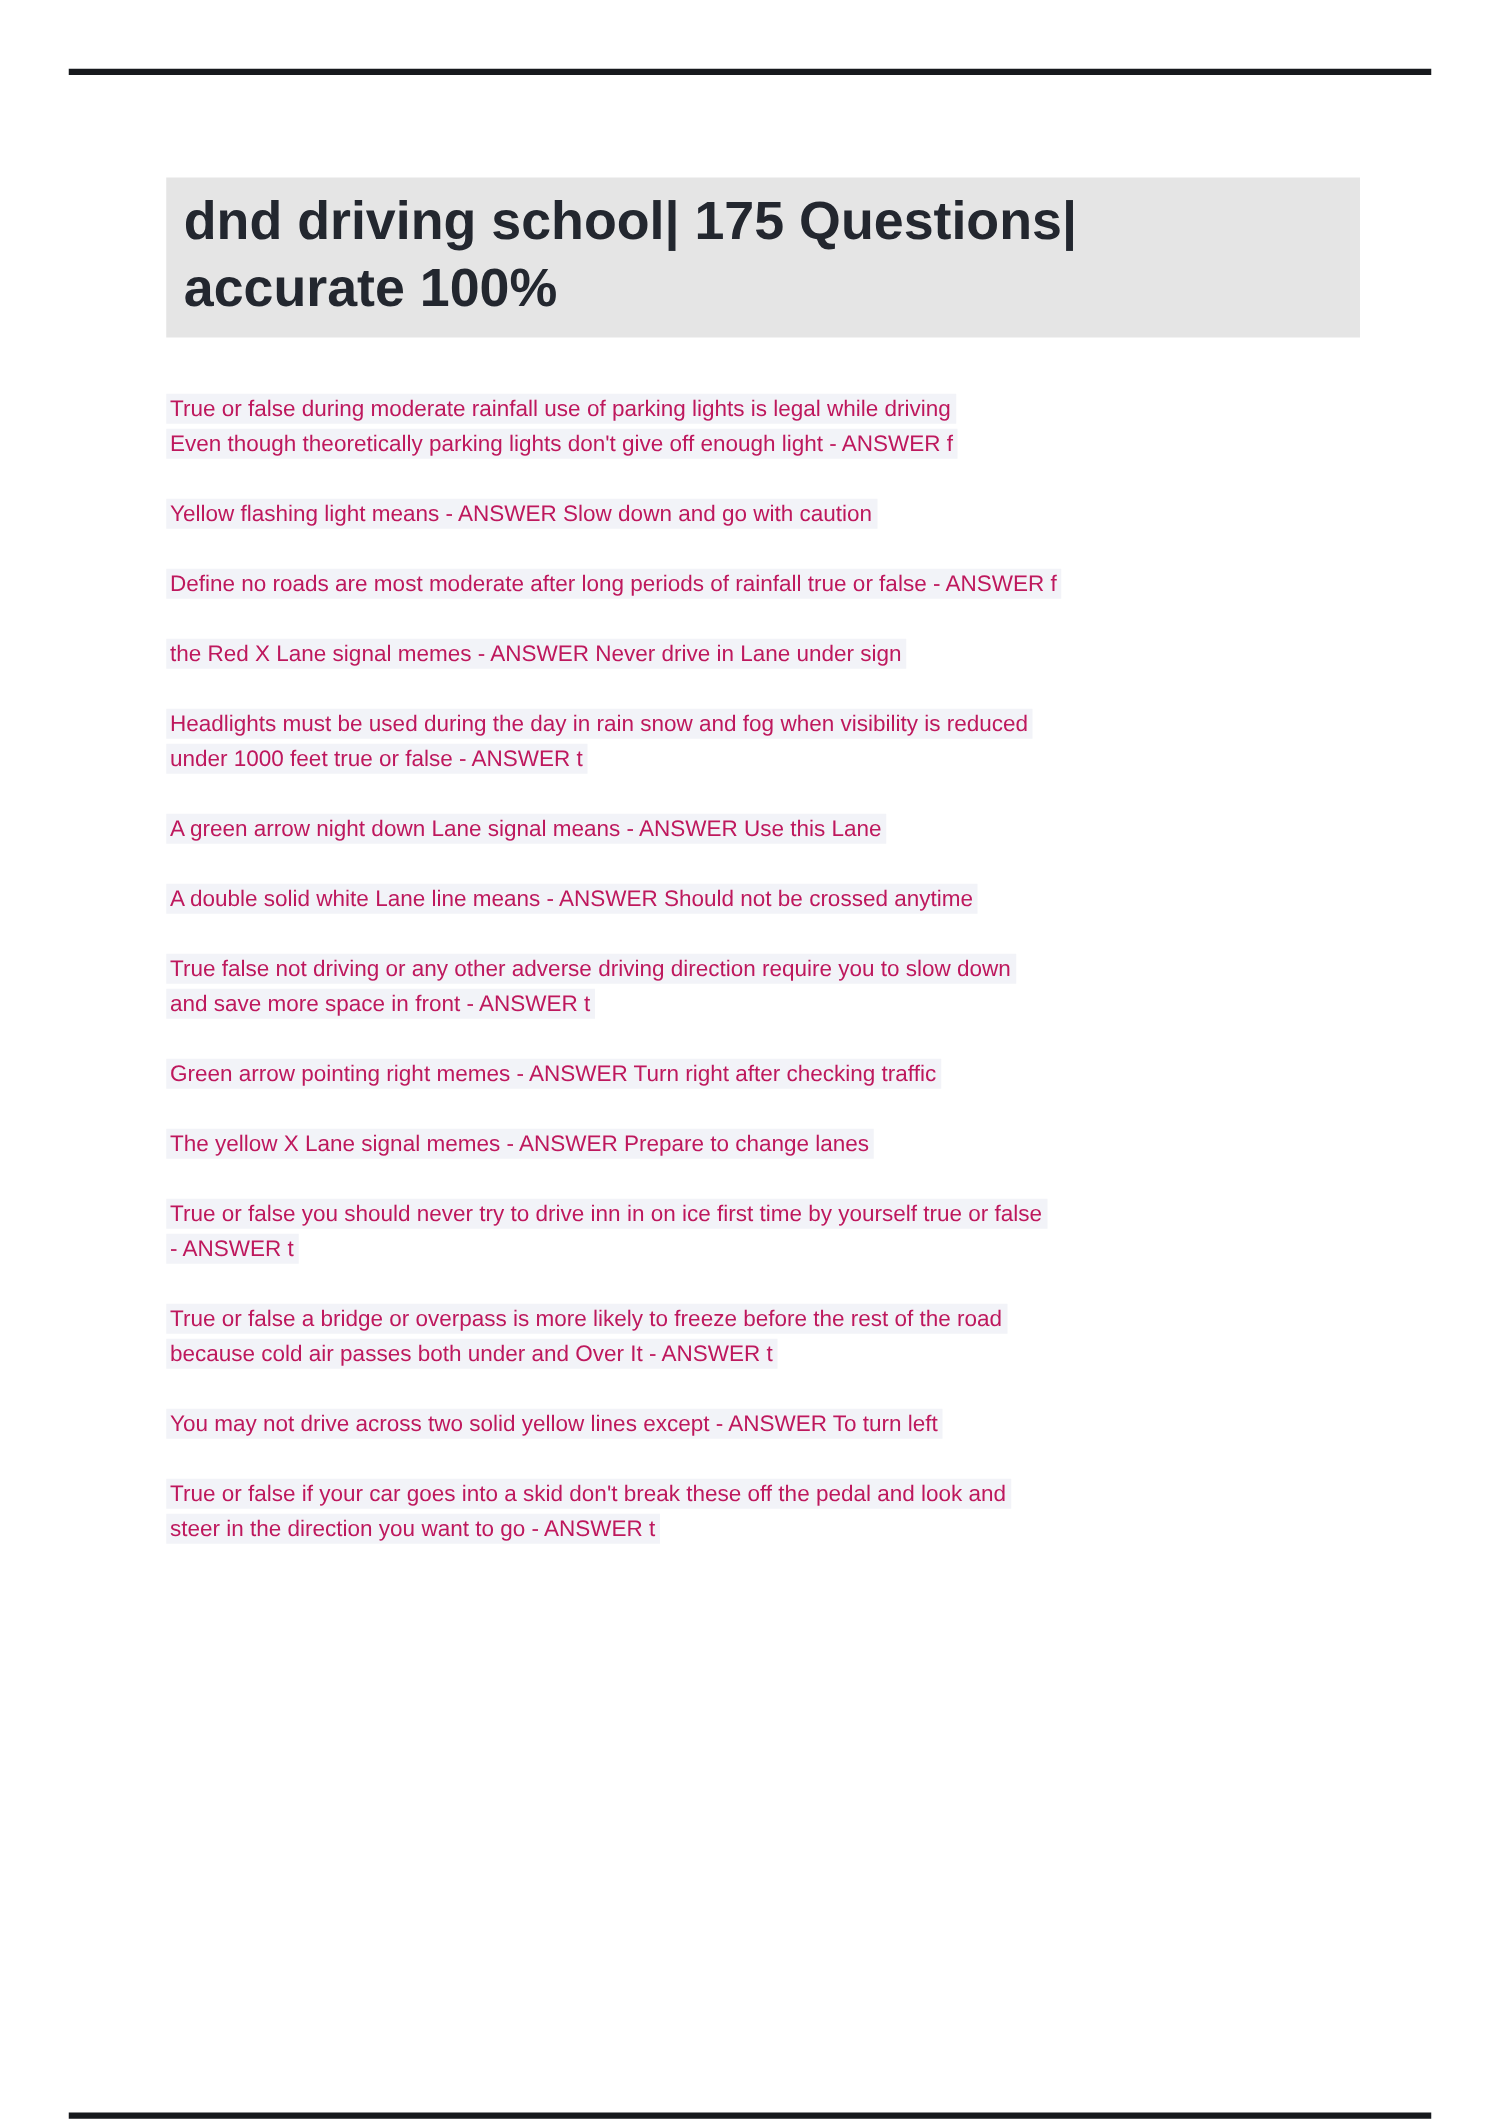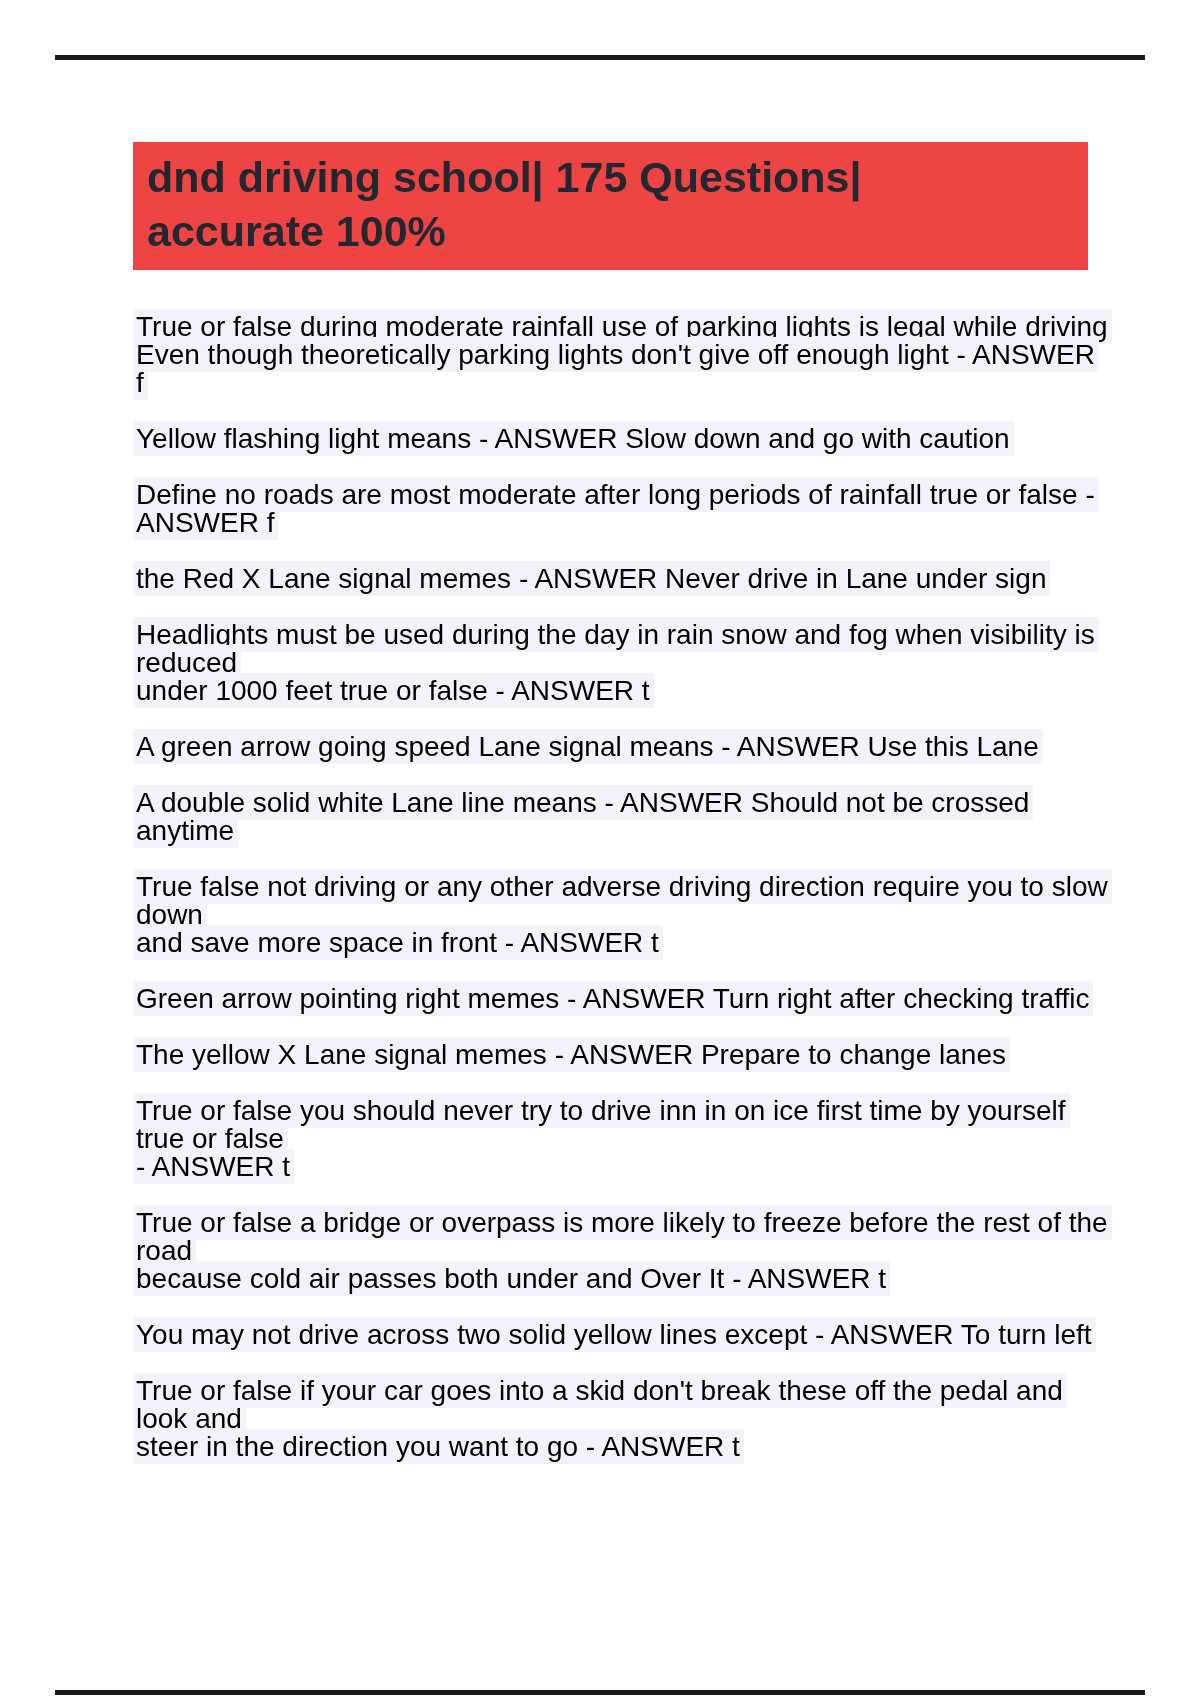--- a/index.html
+++ b/index.html
@@ -17,34 +17,34 @@
   }
   .page-rule.top { top: 55px; }
   .page-rule.bottom { top: 1690px; }
   .doc {
     position: absolute;
     left: 133px; top: 142px;
     width: 980px;
   }
   .doc-title {
     width: 955px;
-    background: #ef4444;
+    background: #e5e5e5;
     color: #23272f;
     font-size: 43px;
     line-height: 54px;
     font-weight: bold;
     padding: 8px 12px 12px 14px;
     white-space: pre-line;
     letter-spacing: 0px;
   }
   .content { margin-top: 43px; }
   .qa {
-    font-size: 28px;
+    font-size: 18px;
     line-height: 28px;
-    color: #000000;
+    color: #be185d;
     margin: 0 0 28px 0;
   }
   .qa .hl {
     background: #f2f3f8;
     white-space: pre-line;
     padding: 2px 4px 2px 3px;
     -webkit-box-decoration-break: clone;
     box-decoration-break: clone;
   }
 </style>
@@ -58,21 +58,21 @@
 accurate 100%</h1>
 
   <div class="content">
     <p class="qa"><span class="hl">True or false during moderate rainfall use of parking lights is legal while driving
 Even though theoretically parking lights don't give off enough light - ANSWER f</span></p>
     <p class="qa"><span class="hl">Yellow flashing light means - ANSWER Slow down and go with caution</span></p>
     <p class="qa"><span class="hl">Define no roads are most moderate after long periods of rainfall true or false - ANSWER f</span></p>
     <p class="qa"><span class="hl">the Red X Lane signal memes - ANSWER Never drive in Lane under sign</span></p>
     <p class="qa"><span class="hl">Headlights must be used during the day in rain snow and fog when visibility is reduced
 under 1000 feet true or false - ANSWER t</span></p>
-    <p class="qa"><span class="hl">A green arrow going speed Lane signal means - ANSWER Use this Lane</span></p>
+    <p class="qa"><span class="hl">A green arrow night down Lane signal means - ANSWER Use this Lane</span></p>
     <p class="qa"><span class="hl">A double solid white Lane line means - ANSWER Should not be crossed anytime</span></p>
     <p class="qa"><span class="hl">True false not driving or any other adverse driving direction require you to slow down
 and save more space in front - ANSWER t</span></p>
     <p class="qa"><span class="hl">Green arrow pointing right memes - ANSWER Turn right after checking traffic</span></p>
     <p class="qa"><span class="hl">The yellow X Lane signal memes - ANSWER Prepare to change lanes</span></p>
     <p class="qa"><span class="hl">True or false you should never try to drive inn in on ice first time by yourself true or false
 - ANSWER t</span></p>
     <p class="qa"><span class="hl">True or false a bridge or overpass is more likely to freeze before the rest of the road
 because cold air passes both under and Over It - ANSWER t</span></p>
     <p class="qa"><span class="hl">You may not drive across two solid yellow lines except - ANSWER To turn left</span></p>

